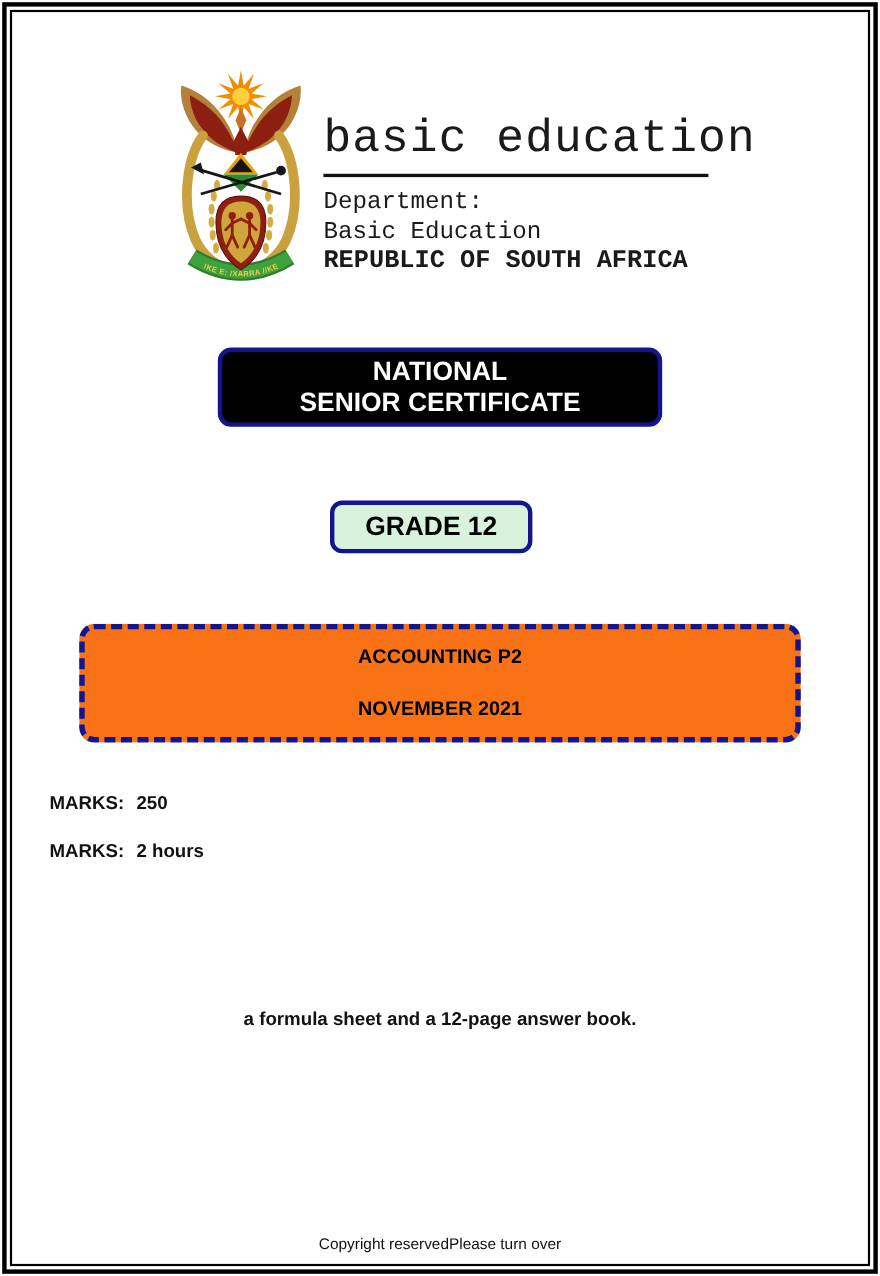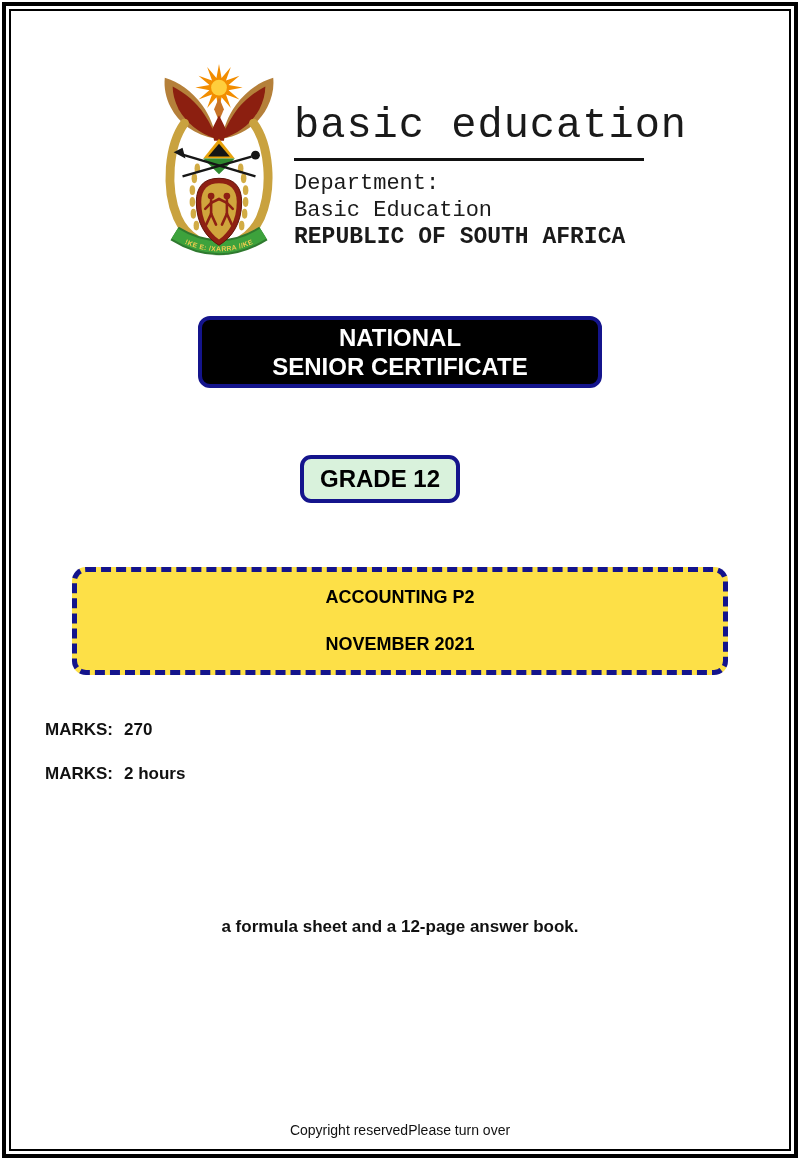--- a/index.html
+++ b/index.html
@@ -86,21 +86,21 @@
     display: flex;
     flex-direction: column;
     justify-content: center;
   }
 
   
   .grade-box {
     position: absolute;
     left: 300px;
     top: 455px;
-    width: 160px;
+    width: 184px;
     height: 48px;
     box-sizing: border-box;
     background: #d9f2dc;
     border: 4px solid #14148c;
     border-radius: 11px;
     color: #000000;
     font-weight: 700;
     font-size: 24px;
     display: flex;
     align-items: center;
@@ -108,21 +108,21 @@
   }
 
   
   .subject-box {
     position: absolute;
     left: 72px;
     top: 567px;
     width: 656px;
     height: 108px;
     box-sizing: border-box;
-    background: #fde047;
+    background: #f97316;
     border: 5px dashed #14148c;
     border-radius: 14px;
     color: #000000;
     font-weight: 700;
     font-size: 18px;
     text-align: center;
     display: flex;
     flex-direction: column;
     justify-content: center;
     gap: 26px;
@@ -264,21 +264,21 @@
 
   <div class="grade-box">GRADE 12</div>
 
   <div class="subject-box">
     <div>ACCOUNTING P2</div>
     <div>NOVEMBER 2021</div>
   </div>
 
   <div class="details">
     <div class="row">
-      <span>MARKS:</span><span class="value">270</span>
+      <span>MARKS:</span><span class="value">250</span>
     </div>
     <div class="row">
       <span>MARKS:</span><span class="value">2 hours</span>
     </div>
   </div>
 
   <div class="note">
     <div>a formula sheet and a 12-page answer book.</div>
   </div>
 

